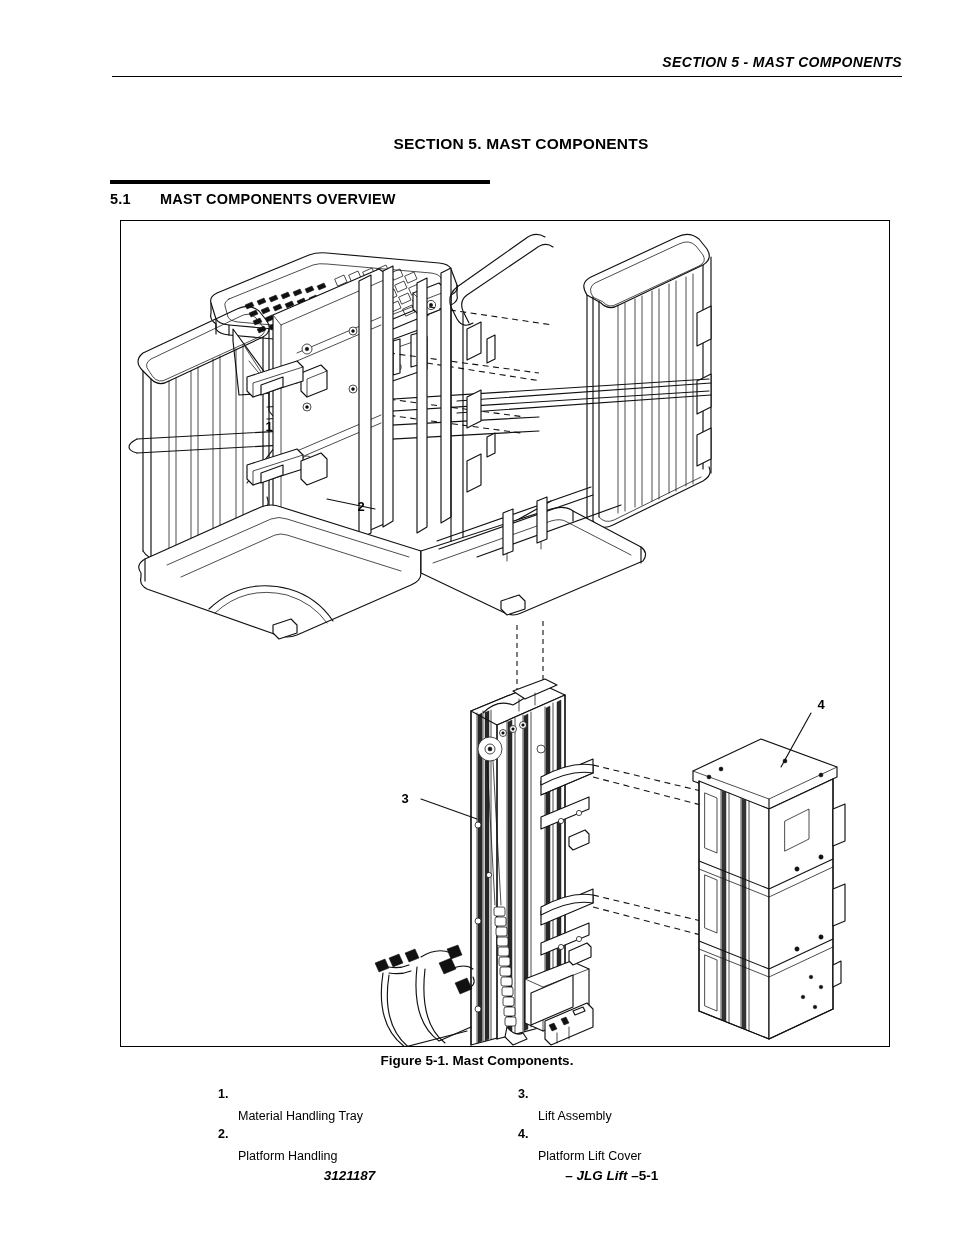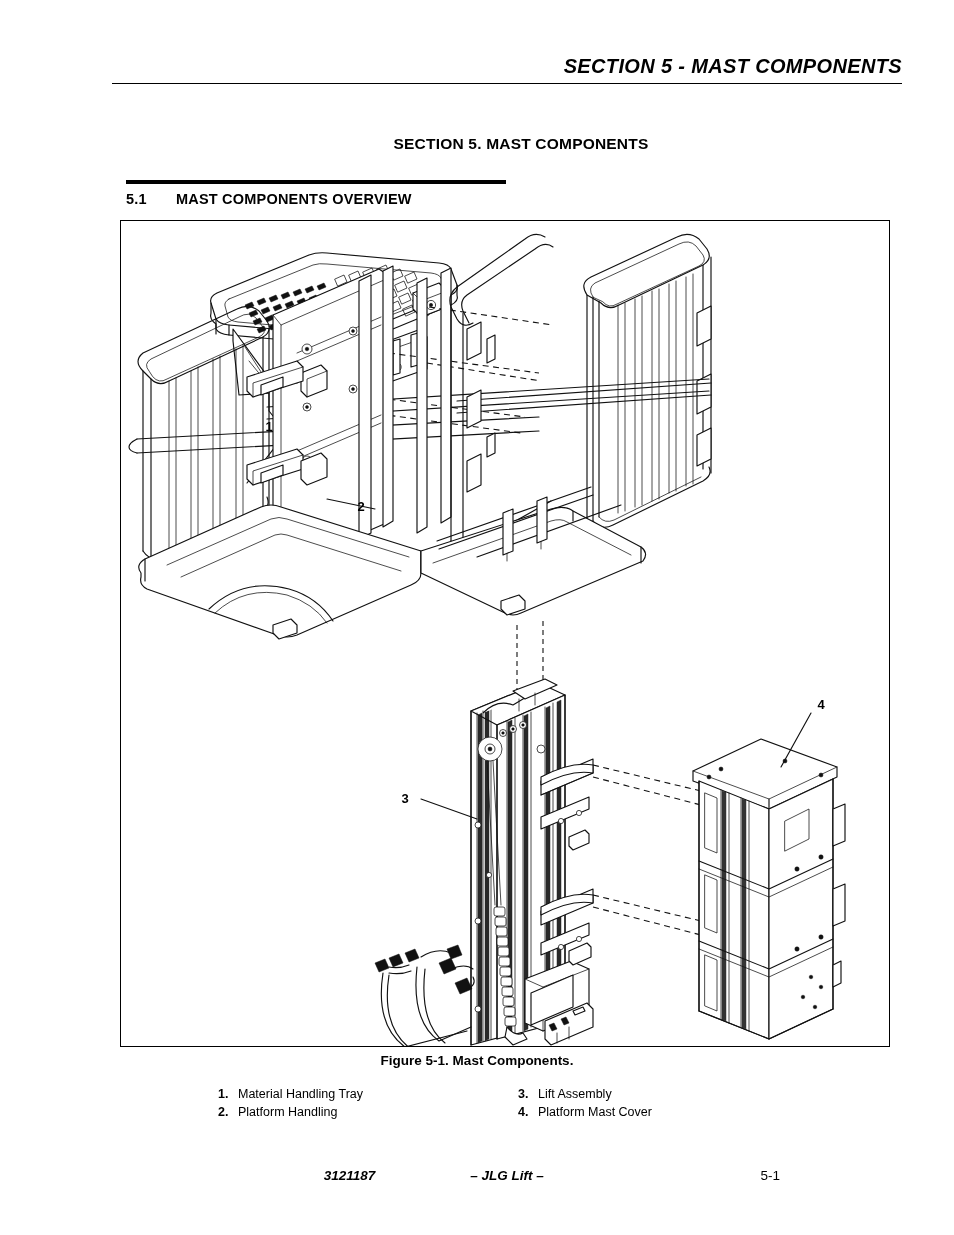--- a/index.html
+++ b/index.html
@@ -19,21 +19,21 @@
 
   
   .page-header {
     position: absolute;
     left: 112px;
     top: 55px;
     width: 790px;
   }
   .page-header .header-text {
     text-align: right;
-    font-size: 20px;
+    font-size: 14px;
     font-weight: bold;
     font-style: italic;
     letter-spacing: 0.35px;
     line-height: 1.1;
   }
   .page-header .header-rule {
     margin-top: 6px;
     border-top: 1.6px solid #000;
     width: 100%;
   }
@@ -47,21 +47,21 @@
     text-align: center;
     font-size: 15.5px;
     font-weight: bold;
     letter-spacing: 0.2px;
     padding-left: 44px;
   }
 
   
   .subsection {
     position: absolute;
-    left: 126px;
+    left: 110px;
     top: 180px;
     width: 700px;
   }
   .subsection .sub-rule {
     width: 380px;
     height: 4px;
     background: #000;
   }
   .subsection .sub-head {
     margin-top: 7px;
@@ -117,48 +117,48 @@
   .legend-row {
     display: flex;
     font-size: 12.5px;
     line-height: 1.45;
   }
   .legend-num {
     font-weight: bold;
     width: 20px;
     flex: 0 0 20px;
   }
-  .legend-text { flex: 1 1 auto; }
+  .legend-text { flex: 1 1 auto; margin-top: 22px; }
 
   
   .page-footer {
     position: absolute;
     left: 112px;
     top: 1168px;
     width: 790px;
     display: flex;
     align-items: baseline;
     font-size: 13.5px;
   }
   .footer-left {
     flex: 1 1 0;
     text-align: right;
     font-style: italic;
     font-weight: bold;
   }
   .footer-center {
     flex: 1 1 0;
-    text-align: center;
+    text-align: right;
     font-style: italic;
     font-weight: bold;
   }
   .footer-right {
     flex: 1 1 0;
-    text-align: center;
-    font-weight: normal;
+    text-align: left;
+    font-weight: bold;
   }
 
   .callout-num {
     font-family: "Liberation Sans", sans-serif;
     font-size: 13px;
     font-weight: bold;
   }
 </style>
 </head>
 <body>
@@ -662,21 +662,21 @@
       <span class="legend-text">Platform Handling</span>
     </div>
   </div>
   <div class="legend-col">
     <div class="legend-row">
       <span class="legend-num">3.</span>
       <span class="legend-text">Lift Assembly</span>
     </div>
     <div class="legend-row">
       <span class="legend-num">4.</span>
-      <span class="legend-text">Platform Mast Cover</span>
+      <span class="legend-text">Platform Lift Cover</span>
     </div>
   </div>
 </div>
 
 <div class="page-footer">
   <div class="footer-left">3121187</div>
   <div class="footer-center">– JLG Lift –</div>
   <div class="footer-right">5-1</div>
 </div>
 

